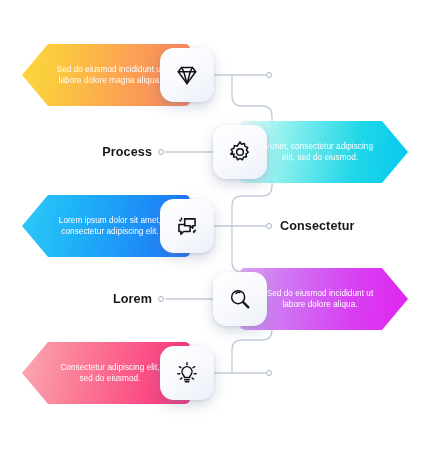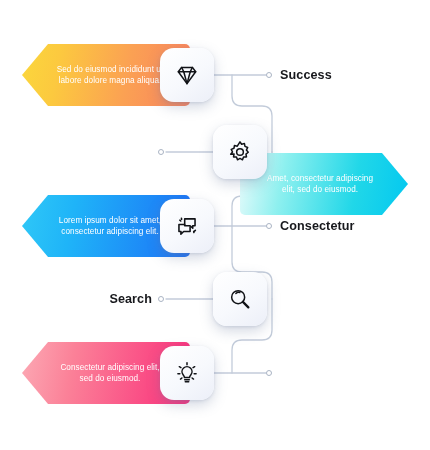--- a/index.html
+++ b/index.html
@@ -49,21 +49,21 @@
   }
   
   .banner.right{
     left:240px;width:168px;
     padding-left:18px;padding-right:26px;
     clip-path:polygon(0 0, calc(100% - 26px) 0, 100% 50%, calc(100% - 26px) 100%, 0 100%);
     border-radius:5px;
   }
 
   .g1{background:linear-gradient(100deg,#fbd73c 0%,#fcc93f 22%,#fba153 62%,#f9825f 100%);}
-  .g2{background:linear-gradient(100deg,#e8fbfb 0%,#8ef0ef 26%,#21d7e8 68%,#03c8f0 100%);margin-top:32px;}
+  .g2{background:linear-gradient(100deg,#e8fbfb 0%,#8ef0ef 26%,#21d7e8 68%,#03c8f0 100%);}
   .g3{background:linear-gradient(100deg,#2fc8f7 0%,#1fb4f8 30%,#1d86f7 78%,#1c6ff4 100%);}
   .g4{background:linear-gradient(100deg,#dda6f3 0%,#cf7af2 24%,#d83ef2 68%,#e125ef 100%);}
   .g5{background:linear-gradient(100deg,#fca9b4 0%,#fb8198 30%,#fa4a84 76%,#f92e7c 100%);}
 
   
   .iconcard{
     position:absolute;top:4px;
     width:54px;height:54px;
     border-radius:14px;
     background:linear-gradient(145deg,#ffffff 0%,#f7f9fd 55%,#eceff8 100%);
@@ -132,67 +132,70 @@
       <span>
         <svg width="26" height="26" viewBox="0 0 24 24" stroke="#111317" stroke-width="1.4" fill="none" stroke-linejoin="round" stroke-linecap="round">
           <path d="M4 9h16l-8 11L4 9z"></path>
           <path d="M4 9l3-4h10l3 4"></path>
           <path d="M9 9l3 11 3-11"></path>
           <path d="M7 5l2 4M17 5l-2 4"></path>
         </svg>
       </span>
     </div>
     <span class="dot d-right"></span>
-    <div class="stagelabel lbl-right">Success</div>
   </div>
 
   <div class="row row-2">
     <div class="banner right g2">
       <span class="btxt">Amet, consectetur adipiscing elit, sed do eiusmod.</span>
     </div>
     <div class="iconcard at-right">
       <span>
         <svg width="26" height="26" viewBox="0 0 24 24" stroke="#111317" stroke-width="1.4" fill="none" stroke-linejoin="round" stroke-linecap="round">
           <circle cx="12" cy="12" r="3.1"></circle>
           <path d="M12 2.6l1.5 2.2 2.6-.6.5 2.6 2.5 1-1.2 2.4 1.7 2-2.1 1.7.5 2.6-2.7.2-1 2.5-2.3-1.3-2.3 1.3-1-2.5-2.7-.2.5-2.6L3.4 14l1.7-2-1.2-2.4 2.5-1 .5-2.6 2.6.6z"></path>
         </svg>
       </span>
     </div>
     <span class="dot d-left"></span>
+    <div class="stagelabel lbl-left">Process</div>
   </div>
 
   <div class="row row-3">
     <div class="banner left g3">
       <span class="btxt">Lorem ipsum dolor sit amet, consectetur adipiscing elit.</span>
     </div>
     <div class="iconcard at-left">
       <span>
         <svg width="27" height="27" viewBox="0 0 24 24" stroke="#111317" stroke-width="1.4" fill="none" stroke-linejoin="round" stroke-linecap="round">
           <path d="M9.5 5.2h9.2v6.1h-2.1l.1 2.3-2.4-2.3H9.5z"></path>
           <path d="M14.3 12.2v4.2H8.6l-2.5 2.4.1-2.4H4.4v-6.2h5.1"></path>
           <path d="M5.2 6.4l.8.7M6.6 4.6l.2 1M19 15.4l-.8.7M17.7 17.4l-.2-1"></path>
         </svg>
       </span>
     </div>
     <span class="dot d-right"></span>
     <div class="stagelabel lbl-right">Consectetur</div>
   </div>
 
   <div class="row row-4">
+    <div class="banner right g4">
+      <span class="btxt">Sed do eiusmod incididunt ut labore dolore aliqua.</span>
+    </div>
     <div class="iconcard at-right">
       <span>
         <svg width="26" height="26" viewBox="0 0 24 24" stroke="#111317" stroke-width="1.4" fill="none" stroke-linejoin="round" stroke-linecap="round">
           <circle cx="10.3" cy="10.3" r="6"></circle>
           <path d="M8.2 6.9a4 4 0 0 1 3.6-.9"></path>
           <path d="M14.7 14.7l5 5" stroke-width="2.1"></path>
         </svg>
       </span>
     </div>
     <span class="dot d-left"></span>
-    <div class="stagelabel lbl-left">Search</div>
+    <div class="stagelabel lbl-left">Lorem</div>
   </div>
 
   <div class="row row-5">
     <div class="banner left g5">
       <span class="btxt">Consectetur adipiscing elit, sed do eiusmod.</span>
     </div>
     <div class="iconcard at-left">
       <span>
         <svg width="26" height="26" viewBox="0 0 24 24" stroke="#111317" stroke-width="1.4" fill="none" stroke-linejoin="round" stroke-linecap="round">
           <path d="M8.4 13.6a4.6 4.6 0 1 1 7.2 0c-.8 1-1.2 1.6-1.3 2.6H9.7c-.1-1-.5-1.6-1.3-2.6z"></path>

